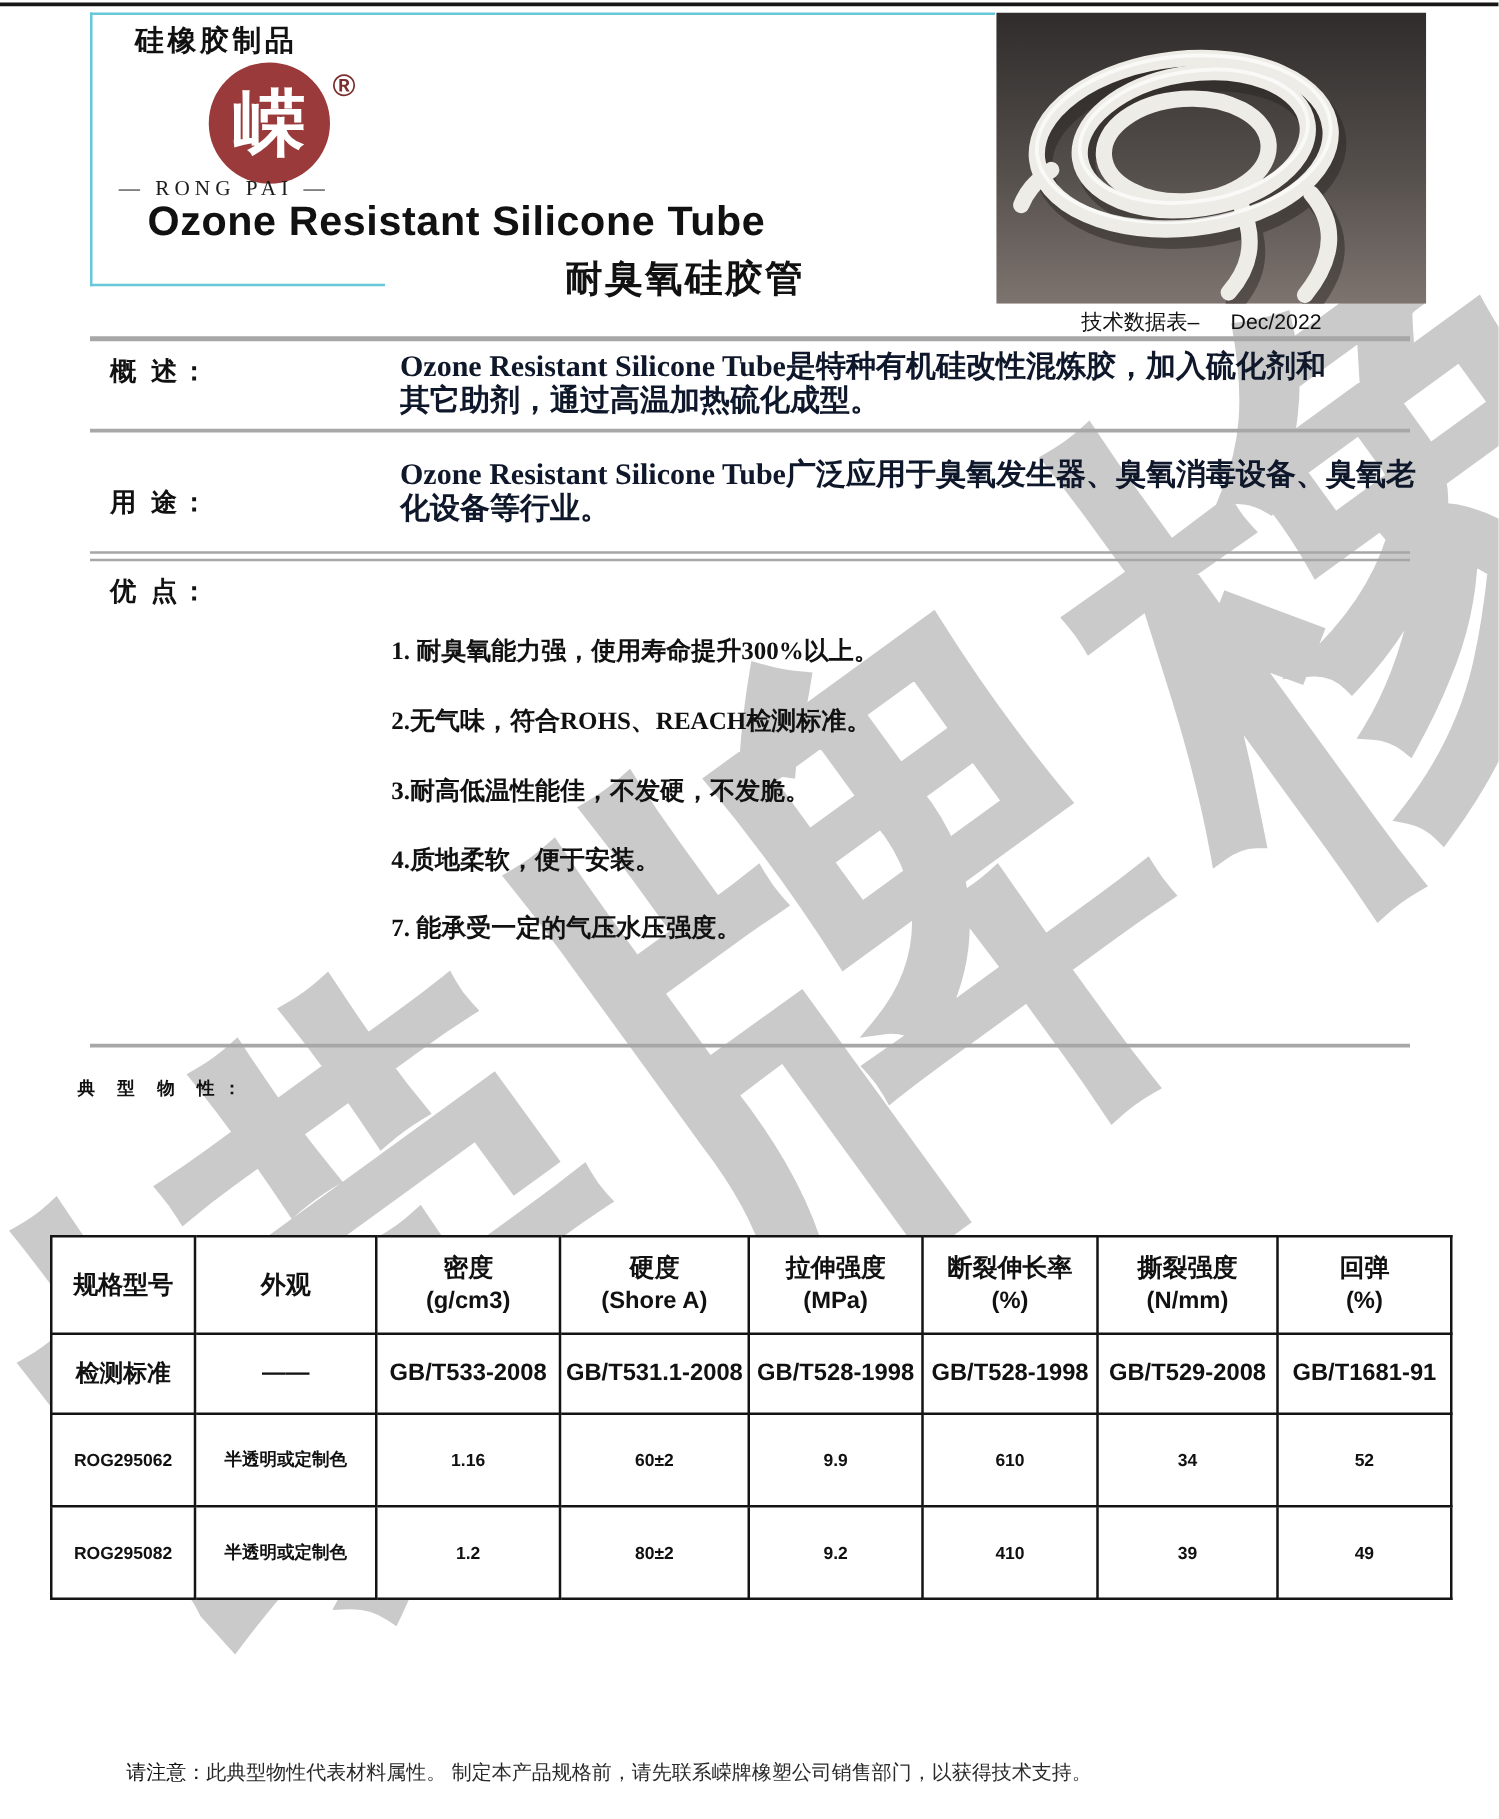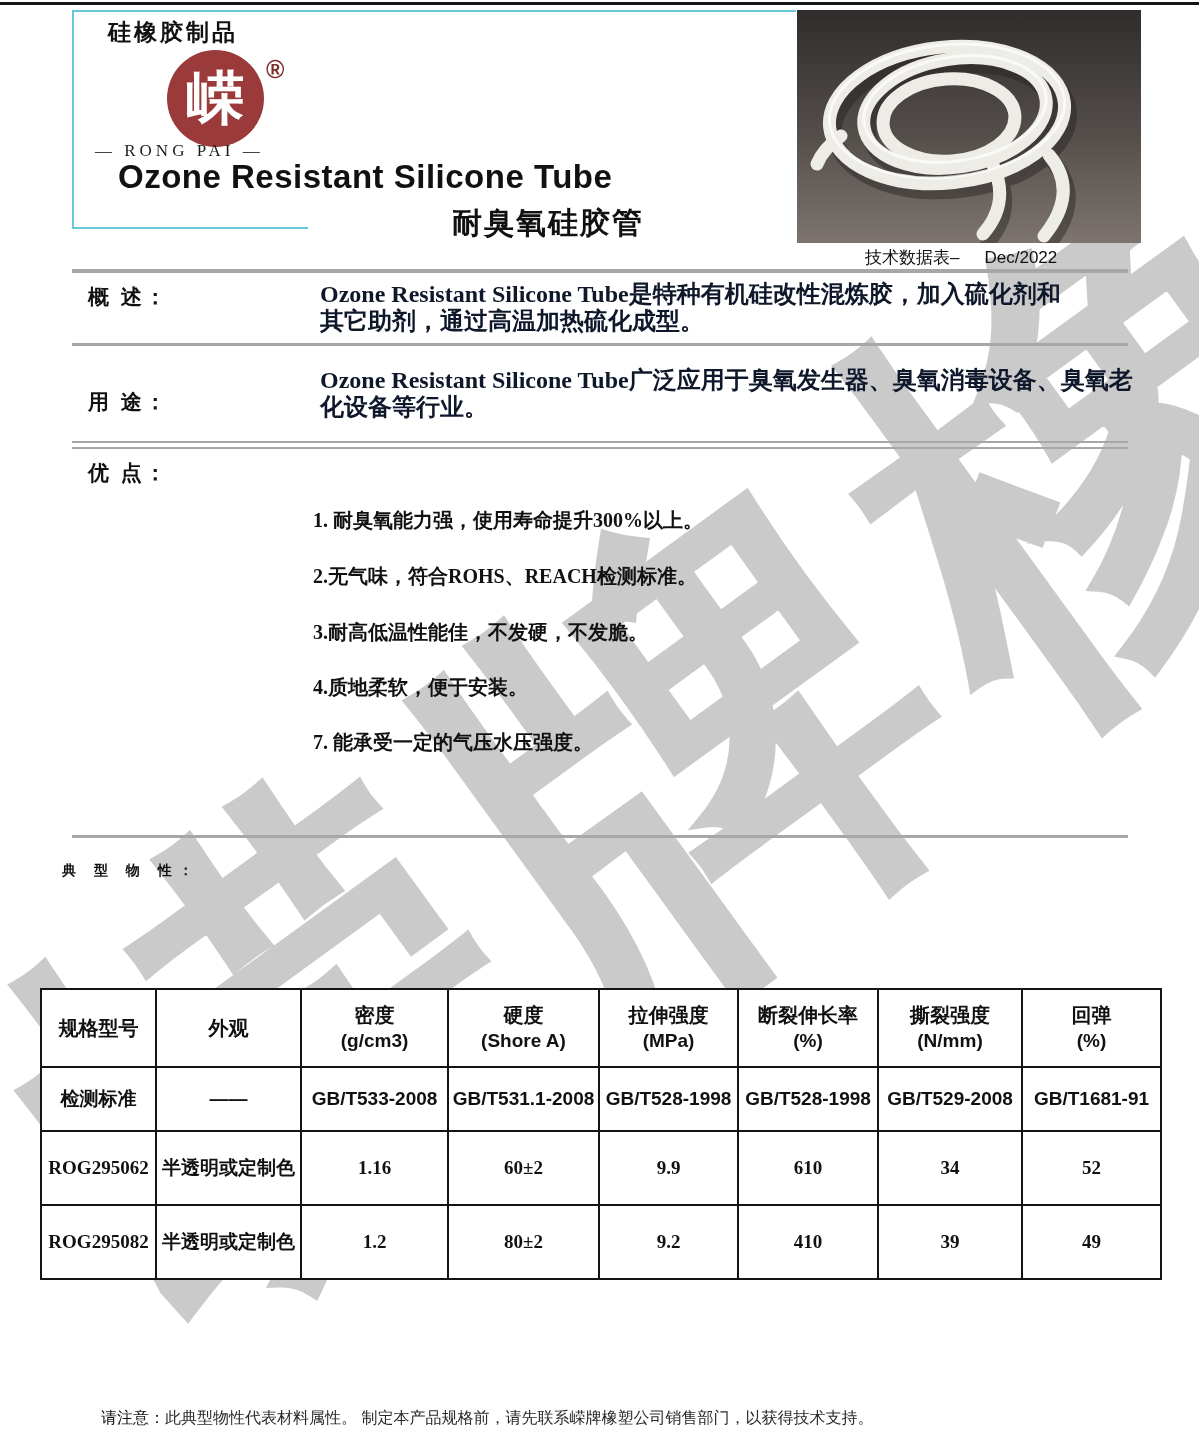--- a/index.html
+++ b/index.html
@@ -78,21 +78,21 @@
   #props-table {
     position:absolute; left:40px; top:988px; width:1120px; z-index:2;
     border-collapse:collapse; table-layout:fixed; background:#ffffff;padding-left:18px;
   }
   #props-table td, #props-table th {
     border:2px solid #141414; text-align:center; vertical-align:middle;
     font-weight:bold; padding:0 2px;
   }
   #props-table th { font-size:20px; line-height:26px; height:78px; }
   #props-table .std-row td { height:64px; font-size:19px; }
-  #props-table .data-row td { height:74px; font-size:19px;font-family:Liberation Serif, serif; }
+  #props-table .data-row td { height:74px; font-size:14px; }
   .unit-line { font-size:19px; font-weight:bold; }
 
   
   #footer { left:101px; top:1408px; font-size:16px; color:#2a2a2a; white-space:nowrap; }
   #footer b { font-weight:normal; color:#111;text-align:right; }
 </style>
 </head>
 <body>
 
 <div id="page">

